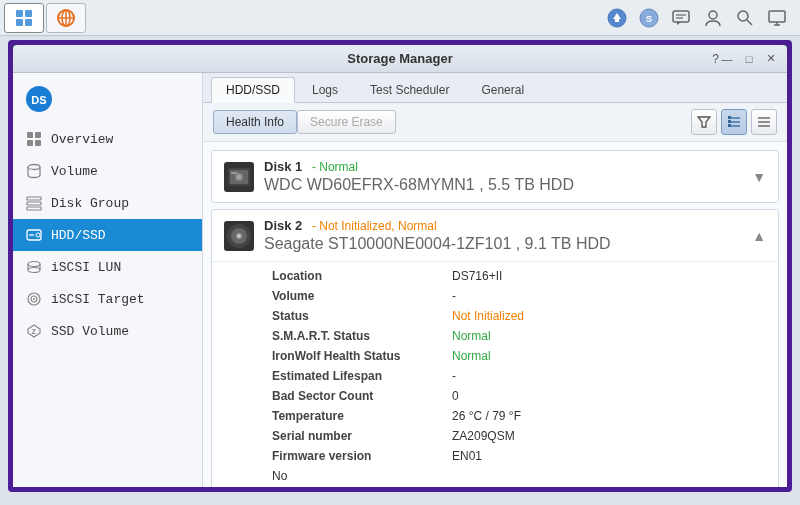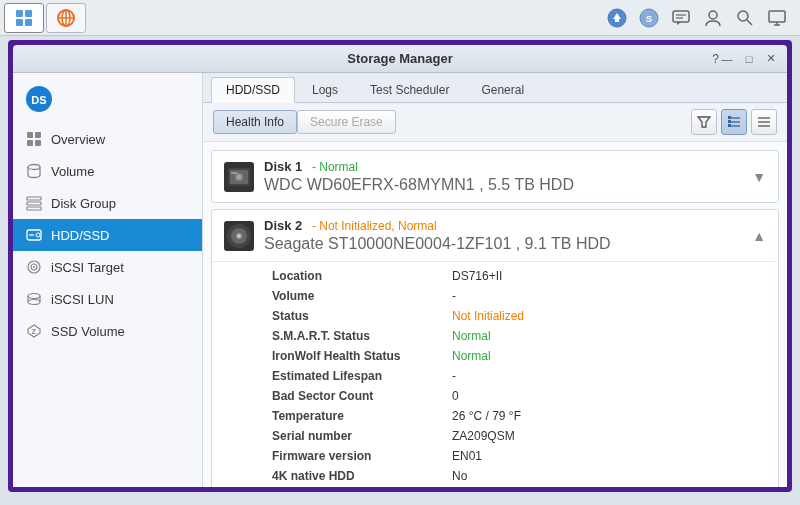--- a/index.html
+++ b/index.html
@@ -145,20 +145,21 @@
       height: 18px;
       display: flex;
       align-items: center;
       justify-content: center;
       color: #555;
       font-size: 14px;
       flex-shrink: 0;
     }
     .sidebar-label {
       font-size: 13px;
+      font-family: Liberation Mono, monospace;
     }
 
     
     .main-content {
       flex: 1;
       display: flex;
       flex-direction: column;
       background: #f8fafc;
       overflow: hidden;
     }
@@ -444,38 +445,38 @@
               <circle cx="12" cy="8" r="2" fill="none" stroke="white" stroke-width="1"></circle>
               <line x1="3" y1="8" x2="8" y2="8" stroke="white" stroke-width="1.3"></line>
             </svg>
         </span>
         <span class="sidebar-label">HDD/SSD</span>
       </div>
 
       <div class="sidebar-item">
         <span class="sidebar-icon">
           <svg width="16" height="16" viewBox="0 0 16 16">
-              <circle cx="8" cy="8" r="6" fill="none" stroke="#888" stroke-width="1.2"></circle>
-              <circle cx="8" cy="8" r="3" fill="none" stroke="#888" stroke-width="1.2"></circle>
-              <circle cx="8" cy="8" r="1" fill="#888"></circle>
-            </svg>
-        </span>
-        <span class="sidebar-label">iSCSI Target</span>
-      </div>
-
-      <div class="sidebar-item">
-        <span class="sidebar-icon">
-          <svg width="16" height="16" viewBox="0 0 16 16">
               <ellipse cx="8" cy="5" rx="6" ry="2.5" fill="none" stroke="#888" stroke-width="1.2"></ellipse>
               <ellipse cx="8" cy="11" rx="6" ry="2.5" fill="none" stroke="#888" stroke-width="1.2"></ellipse>
               <line x1="2" y1="5" x2="2" y2="11" stroke="#888" stroke-width="1.2"></line>
               <line x1="14" y1="5" x2="14" y2="11" stroke="#888" stroke-width="1.2"></line>
             </svg>
         </span>
         <span class="sidebar-label">iSCSI LUN</span>
+      </div>
+
+      <div class="sidebar-item">
+        <span class="sidebar-icon">
+          <svg width="16" height="16" viewBox="0 0 16 16">
+              <circle cx="8" cy="8" r="6" fill="none" stroke="#888" stroke-width="1.2"></circle>
+              <circle cx="8" cy="8" r="3" fill="none" stroke="#888" stroke-width="1.2"></circle>
+              <circle cx="8" cy="8" r="1" fill="#888"></circle>
+            </svg>
+        </span>
+        <span class="sidebar-label">iSCSI Target</span>
       </div>
 
 
       <div class="sidebar-item">
         <span class="sidebar-icon">
           <svg width="16" height="16" viewBox="0 0 16 16">
               <polygon points="8,2 14,6 14,10 8,14 2,10 2,6" fill="none" stroke="#888" stroke-width="1.2"></polygon>
               <text x="8" y="11" text-anchor="middle" fill="#888" font-size="7" font-weight="bold">Z</text>
             </svg>
         </span>
@@ -596,21 +597,20 @@
             </div>
             <div class="disk-detail-row">
               <span class="detail-label">Serial number</span>
               <span class="detail-value">ZA209QSM</span>
             </div>
             <div class="disk-detail-row">
               <span class="detail-label">Firmware version</span>
               <span class="detail-value">EN01</span>
             </div>
             <div class="disk-detail-row">
-              <span class="detail-label">4K native HDD</span>
               <span class="detail-value">No</span>
             </div>
           </div>
         </div>
 
       </div>
     </div>
   </div>
 </div>
 

